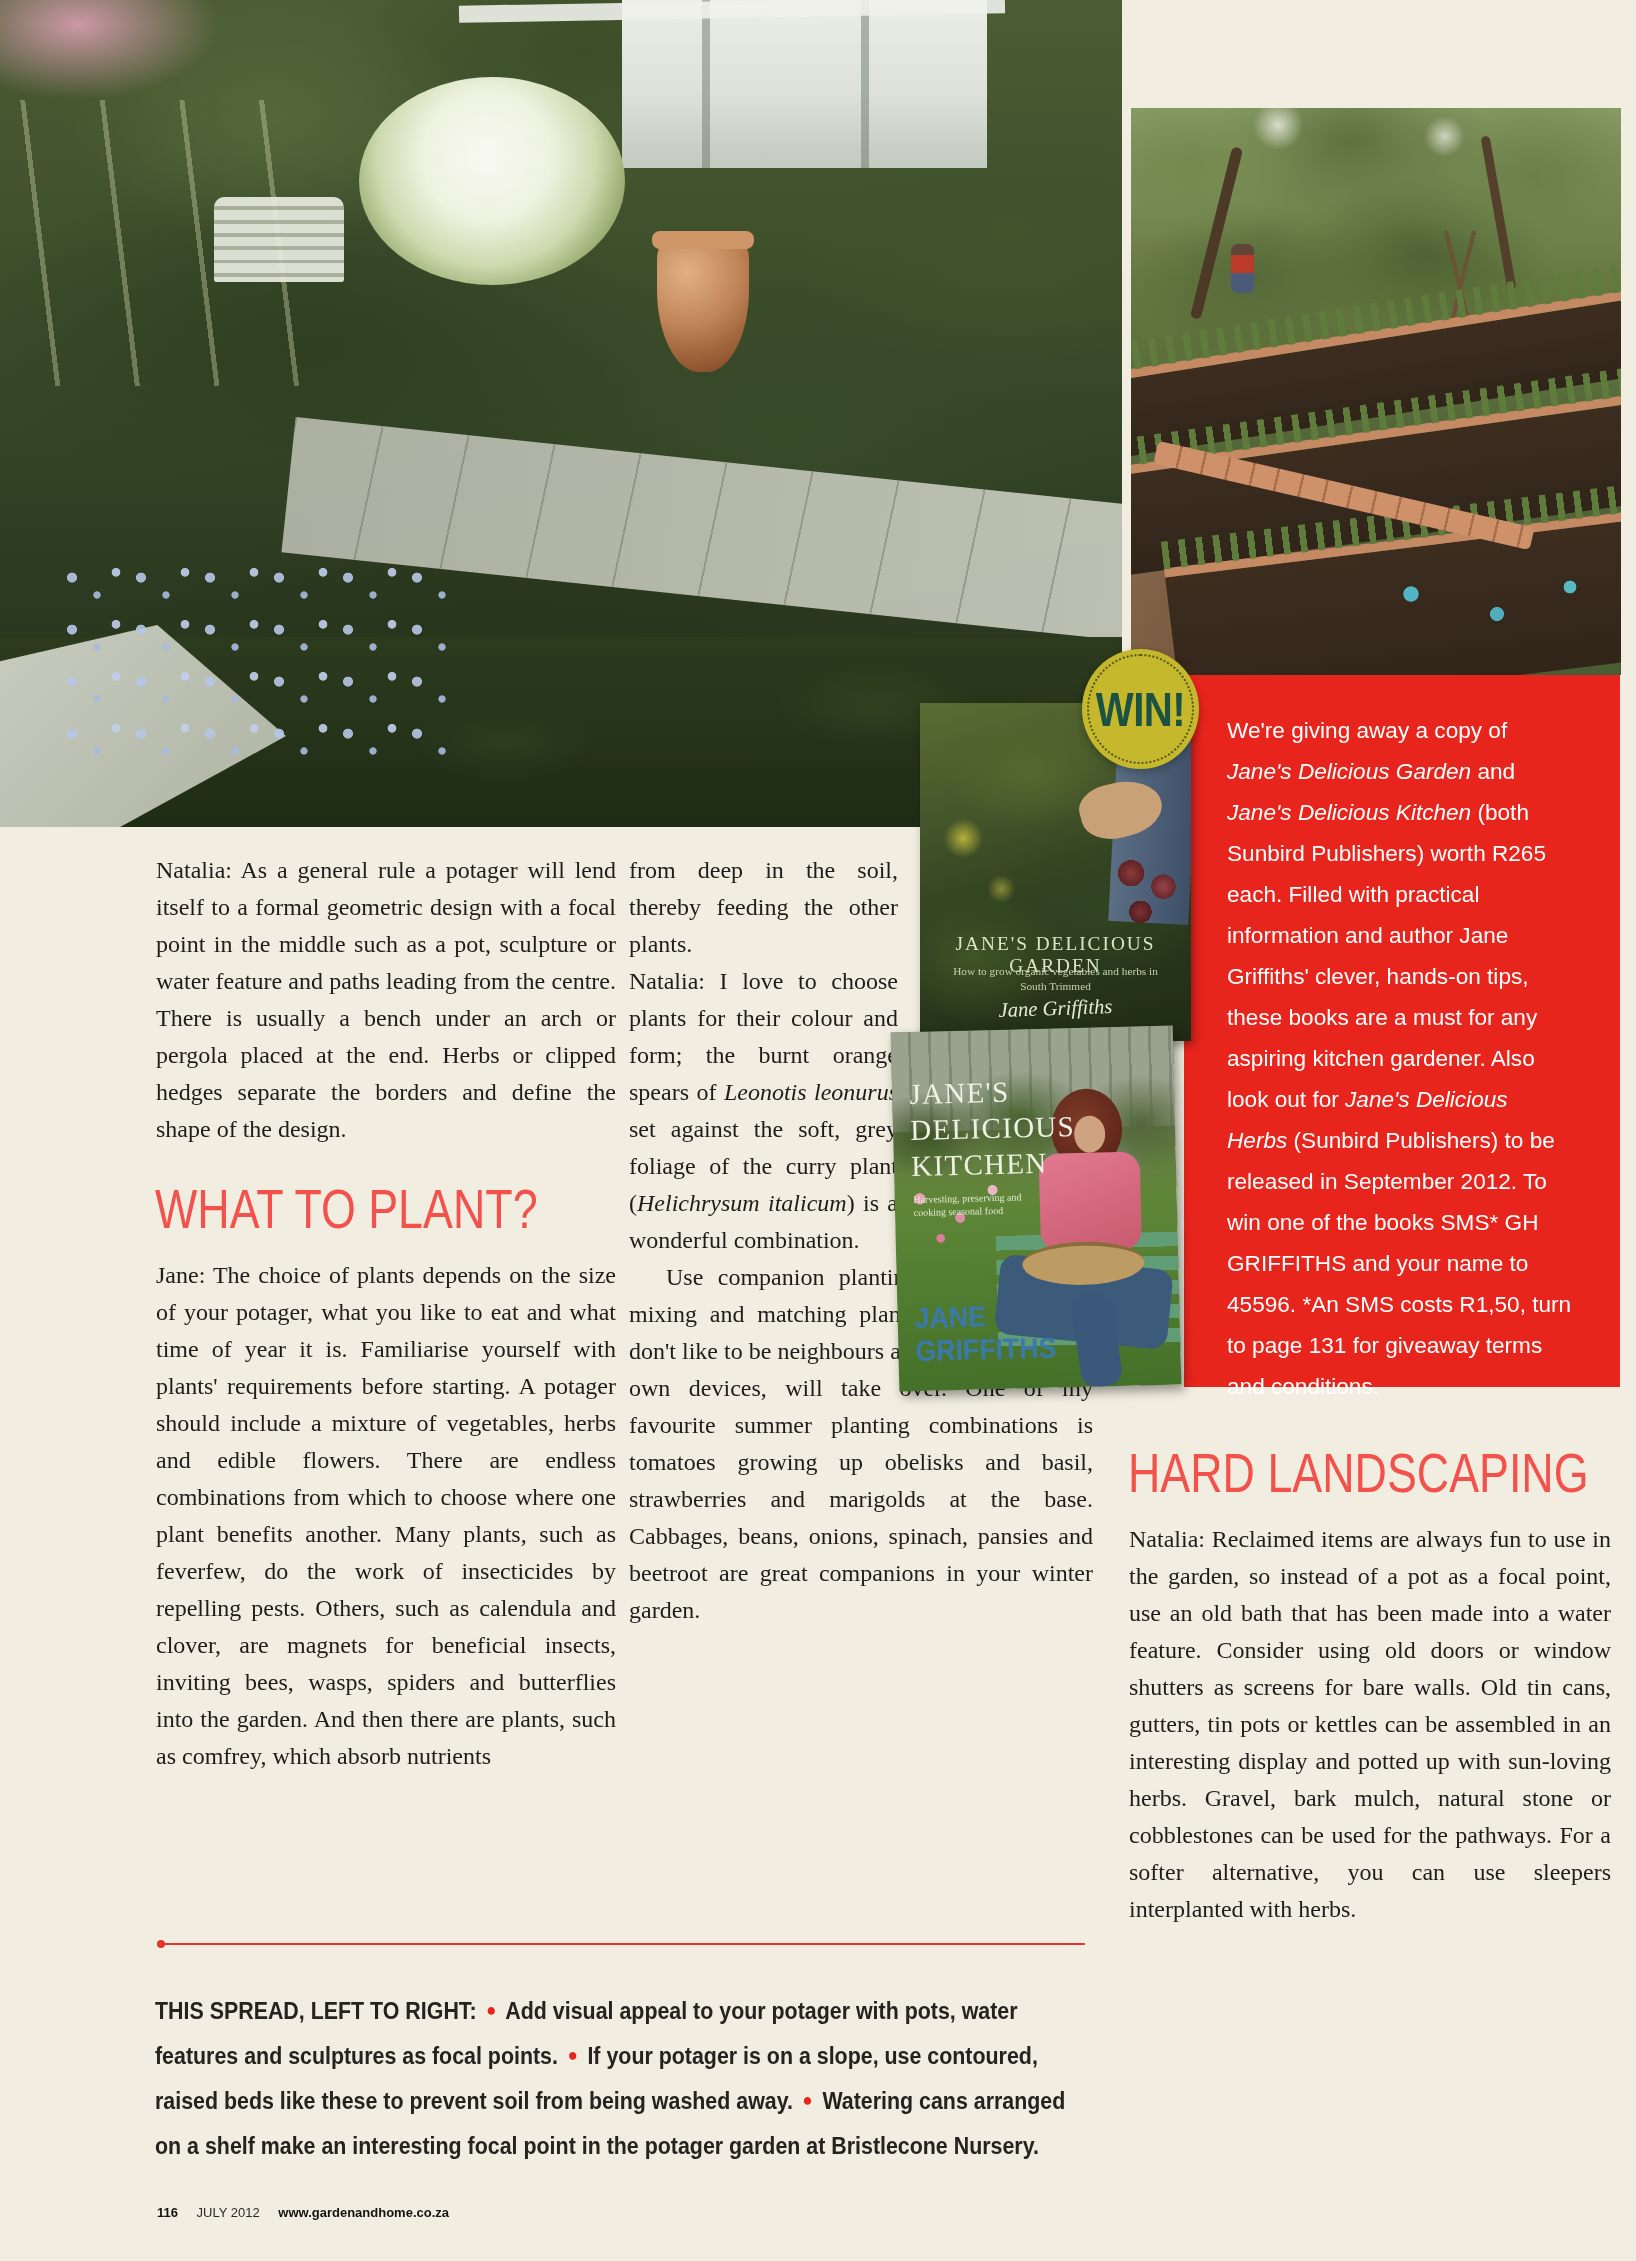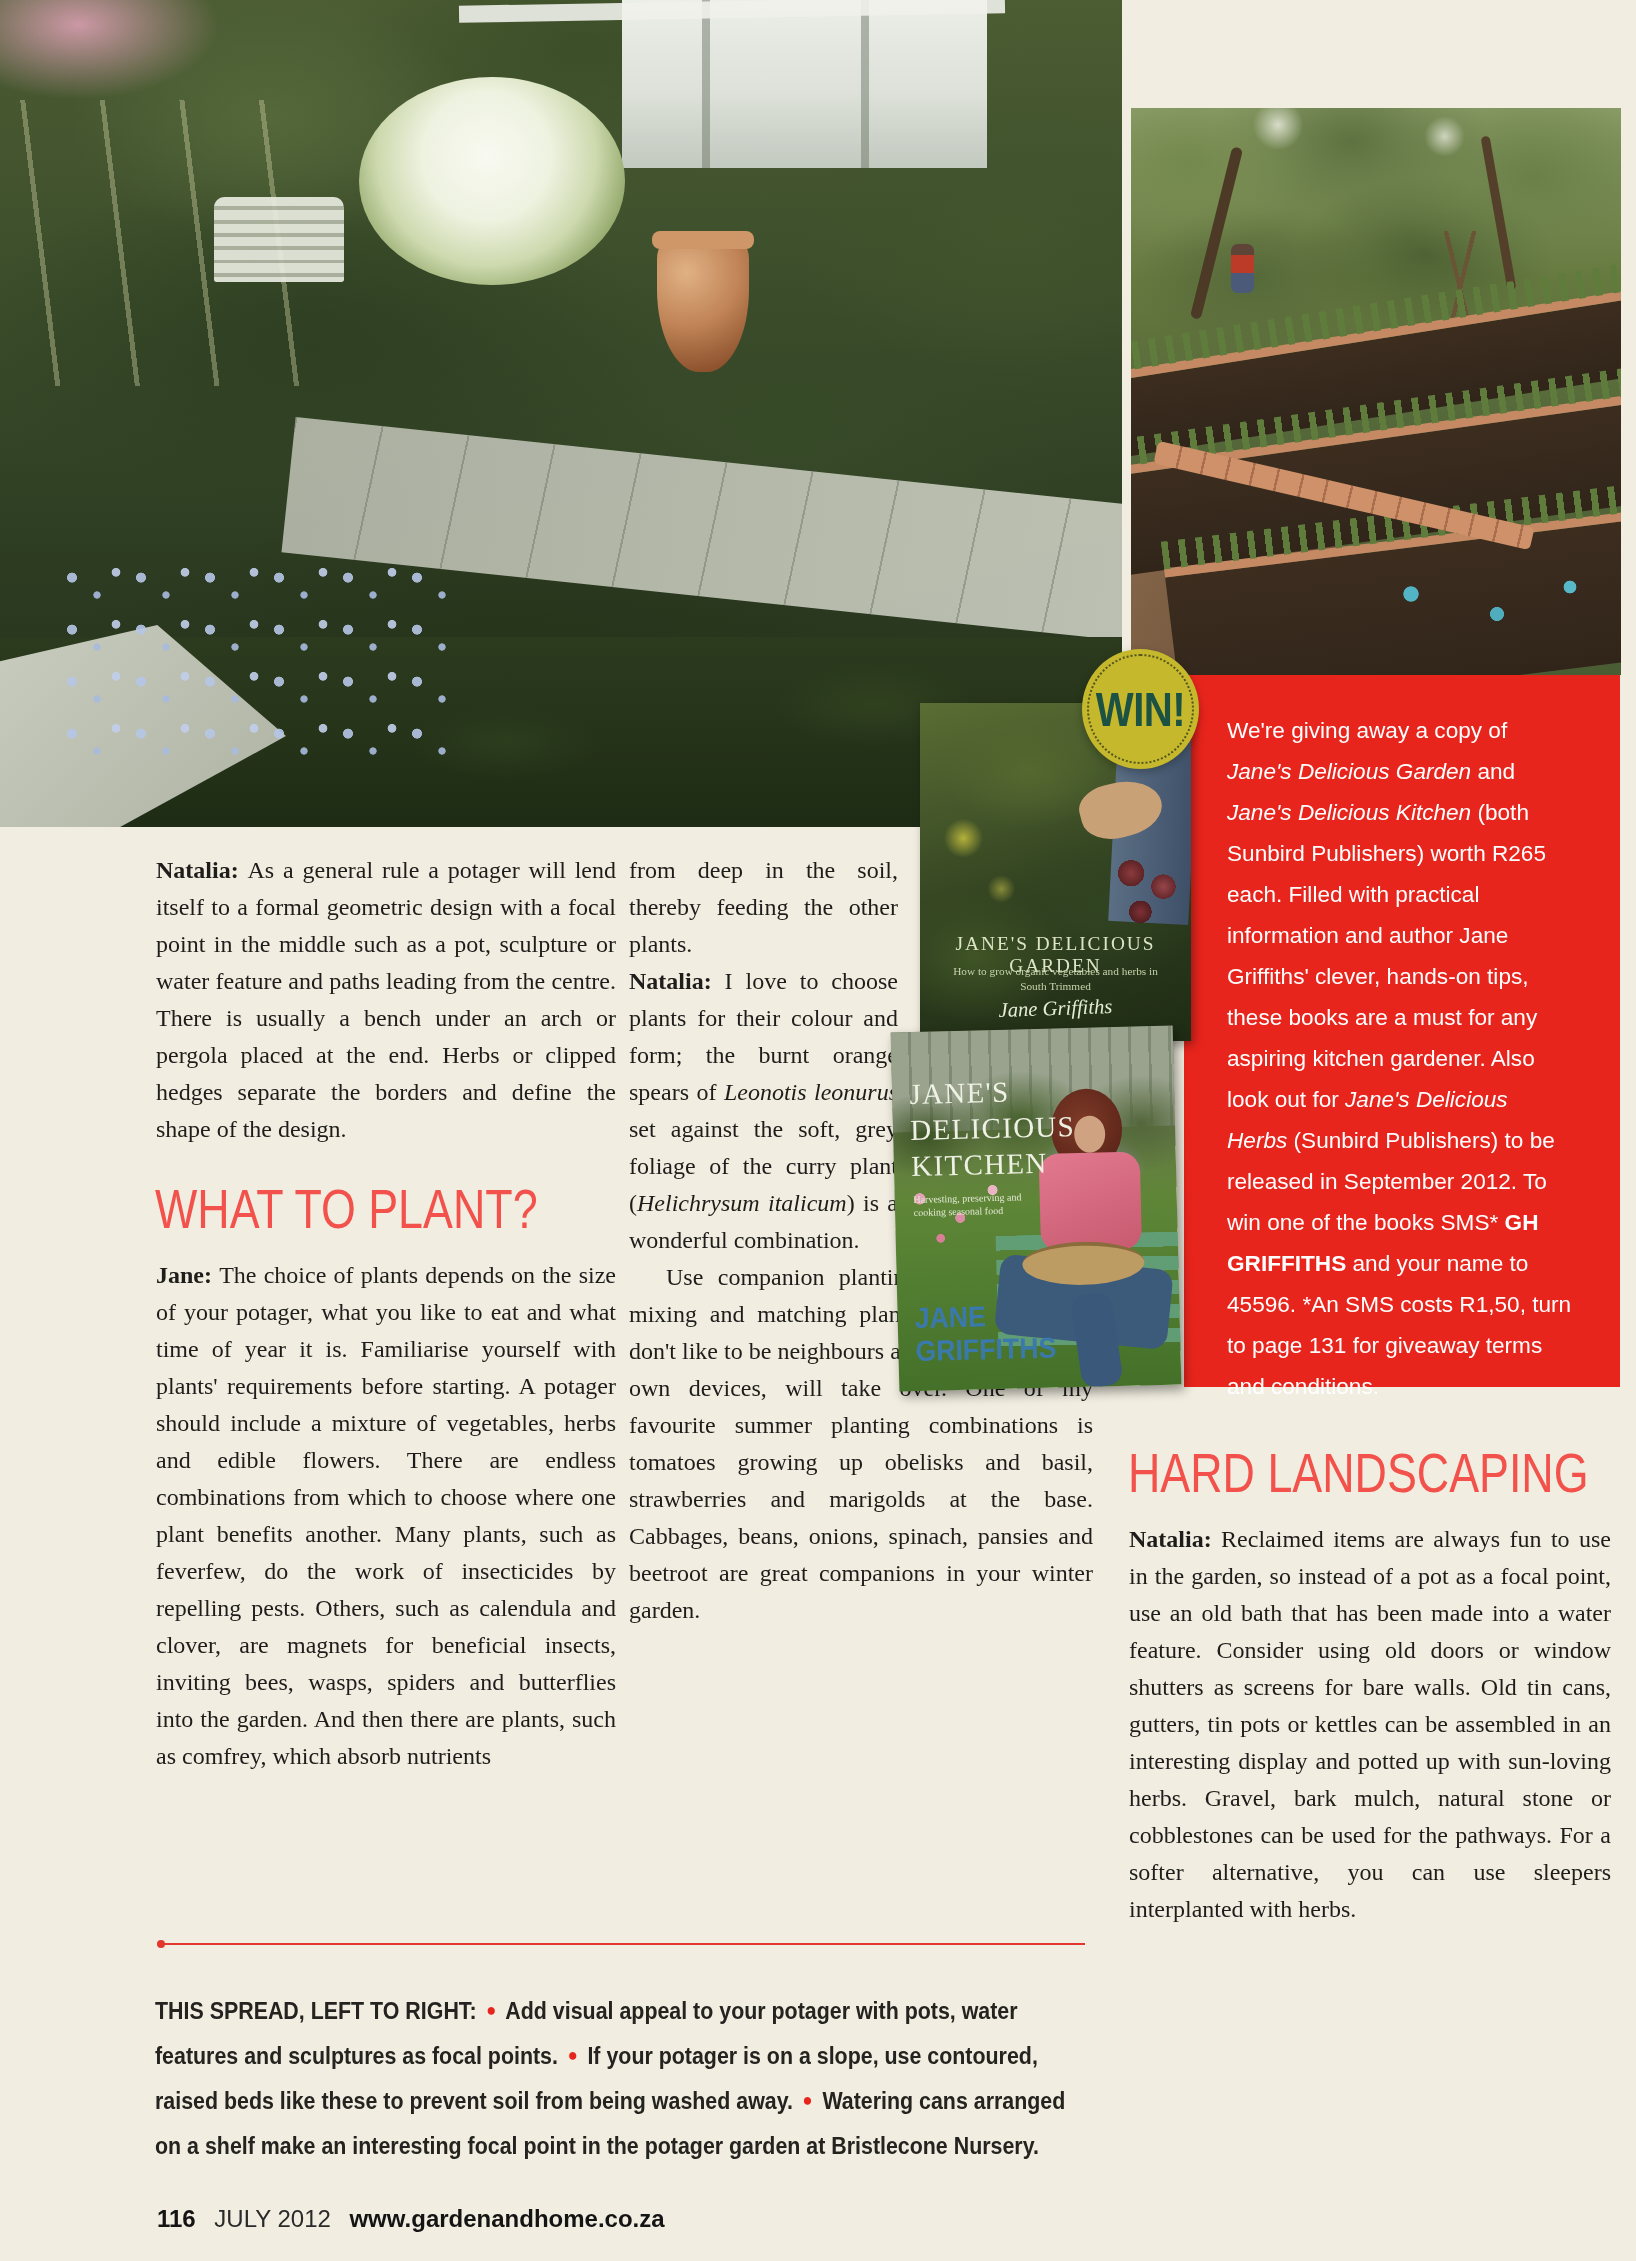--- a/index.html
+++ b/index.html
@@ -5,21 +5,21 @@
   html,body{margin:0;padding:0;}
   body{
     width:1637px;height:2261px;position:relative;overflow:hidden;
     background:#f1ede0;
     font-family:"Liberation Serif","DejaVu Serif",serif;
     color:#1e1d1b;
   }
   
   .col{position:absolute;text-align:justify;font-size:24px;line-height:37px;}
   .col p{margin:0;}
-  .bd{font-weight:bold;}
+  .bd{font-weight:normal;}
   .it{font-style:italic;}
   .ind{text-indent:37px;}
   .red-head{
     font-family:"Liberation Sans","DejaVu Sans",sans-serif;font-weight:400;
     color:#f2524b;font-size:56px;line-height:56px;white-space:nowrap;
     transform:scaleX(.8);transform-origin:0 50%;
     margin:33px 0 20px -1.3px;
   }
   #col-left{left:156px;top:852px;width:460px;}
   #col-mid{left:629px;top:852px;width:464px;}
@@ -50,21 +50,21 @@
     position:absolute;left:155px;top:1990px;width:1001px;
     transform:scaleX(.93);transform-origin:0 0;
     font-family:"Liberation Sans","DejaVu Sans",sans-serif;font-weight:bold;
     font-size:23px;line-height:43px;color:#24231f;
   }
   .cap-dot{color:#e8251d;font-size:18px;margin:0 4px;position:relative;top:-2.7px;}
   #rule{position:absolute;left:158px;top:1943px;width:927px;height:2px;background:#e2362e;}
   #rule::before{content:"";position:absolute;left:-1.3px;top:-3.3px;width:8.6px;height:8.6px;border-radius:50%;background:#e2362e;}
   #footer{
     position:absolute;left:157px;top:2205px;
-    font-family:"Liberation Sans","DejaVu Sans",sans-serif;font-size:24px;color:#141414;
+    font-family:"Liberation Sans","DejaVu Sans",sans-serif;font-size:13px;color:#141414;
   }
   #footer .f-num{font-weight:bold;margin-right:18.6px;}
   #footer .f-issue{margin-right:18.6px;color:#2a2a2a;}
   #footer .f-site{font-weight:bold;}
 
   
   #photo-left{
     position:absolute;left:0;top:0;width:1122px;height:827px;z-index:1;overflow:hidden;
     background:
       radial-gradient(ellipse 200px 106px at 7% 3%, rgba(226,163,185,.85), transparent 70%),

